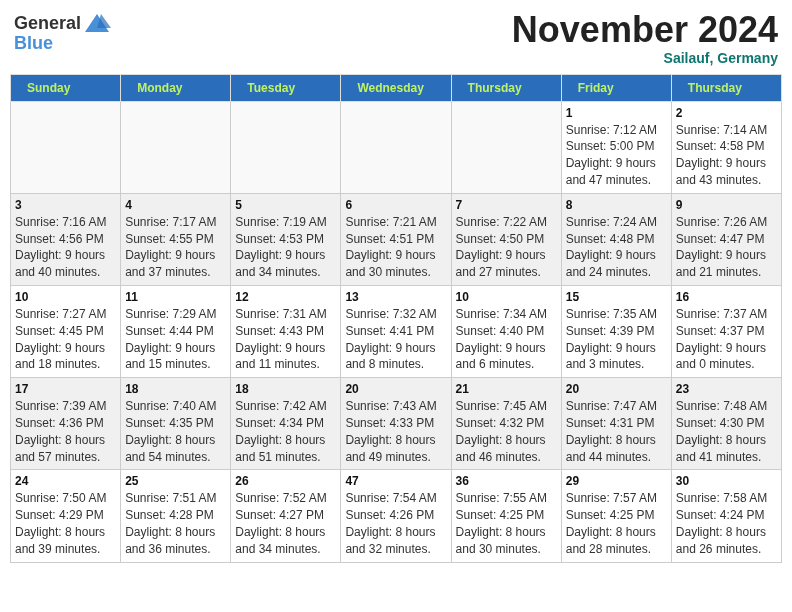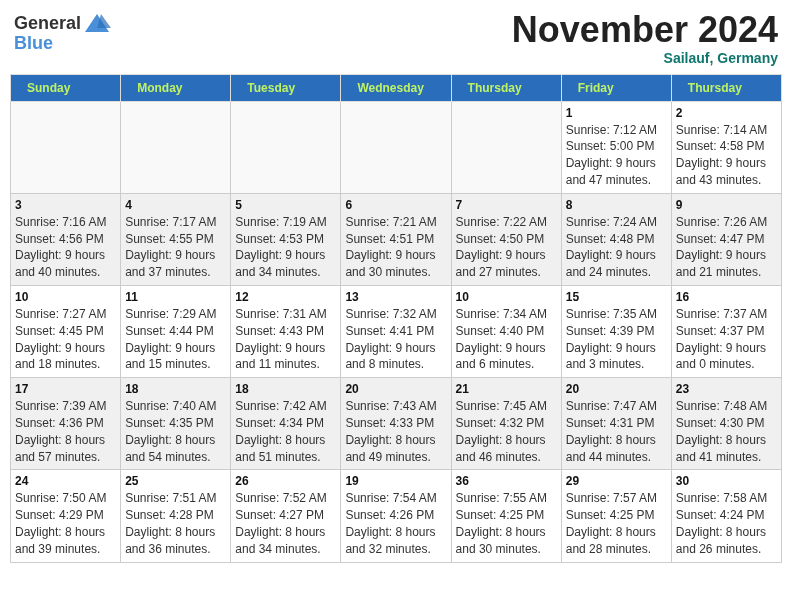--- a/index.html
+++ b/index.html
@@ -244,21 +244,21 @@
         </td>
         <td>
           <div class="day-num">25</div>
           <div class="day-info">Sunrise: 7:51 AM<br>Sunset: 4:28 PM<br>Daylight: 8 hours and 36 minutes.</div>
         </td>
         <td>
           <div class="day-num">26</div>
           <div class="day-info">Sunrise: 7:52 AM<br>Sunset: 4:27 PM<br>Daylight: 8 hours and 34 minutes.</div>
         </td>
         <td>
-          <div class="day-num">19</div>
+          <div class="day-num">47</div>
           <div class="day-info">Sunrise: 7:54 AM<br>Sunset: 4:26 PM<br>Daylight: 8 hours and 32 minutes.</div>
         </td>
         <td>
           <div class="day-num">36</div>
           <div class="day-info">Sunrise: 7:55 AM<br>Sunset: 4:25 PM<br>Daylight: 8 hours and 30 minutes.</div>
         </td>
         <td>
           <div class="day-num">29</div>
           <div class="day-info">Sunrise: 7:57 AM<br>Sunset: 4:25 PM<br>Daylight: 8 hours and 28 minutes.</div>
         </td>

